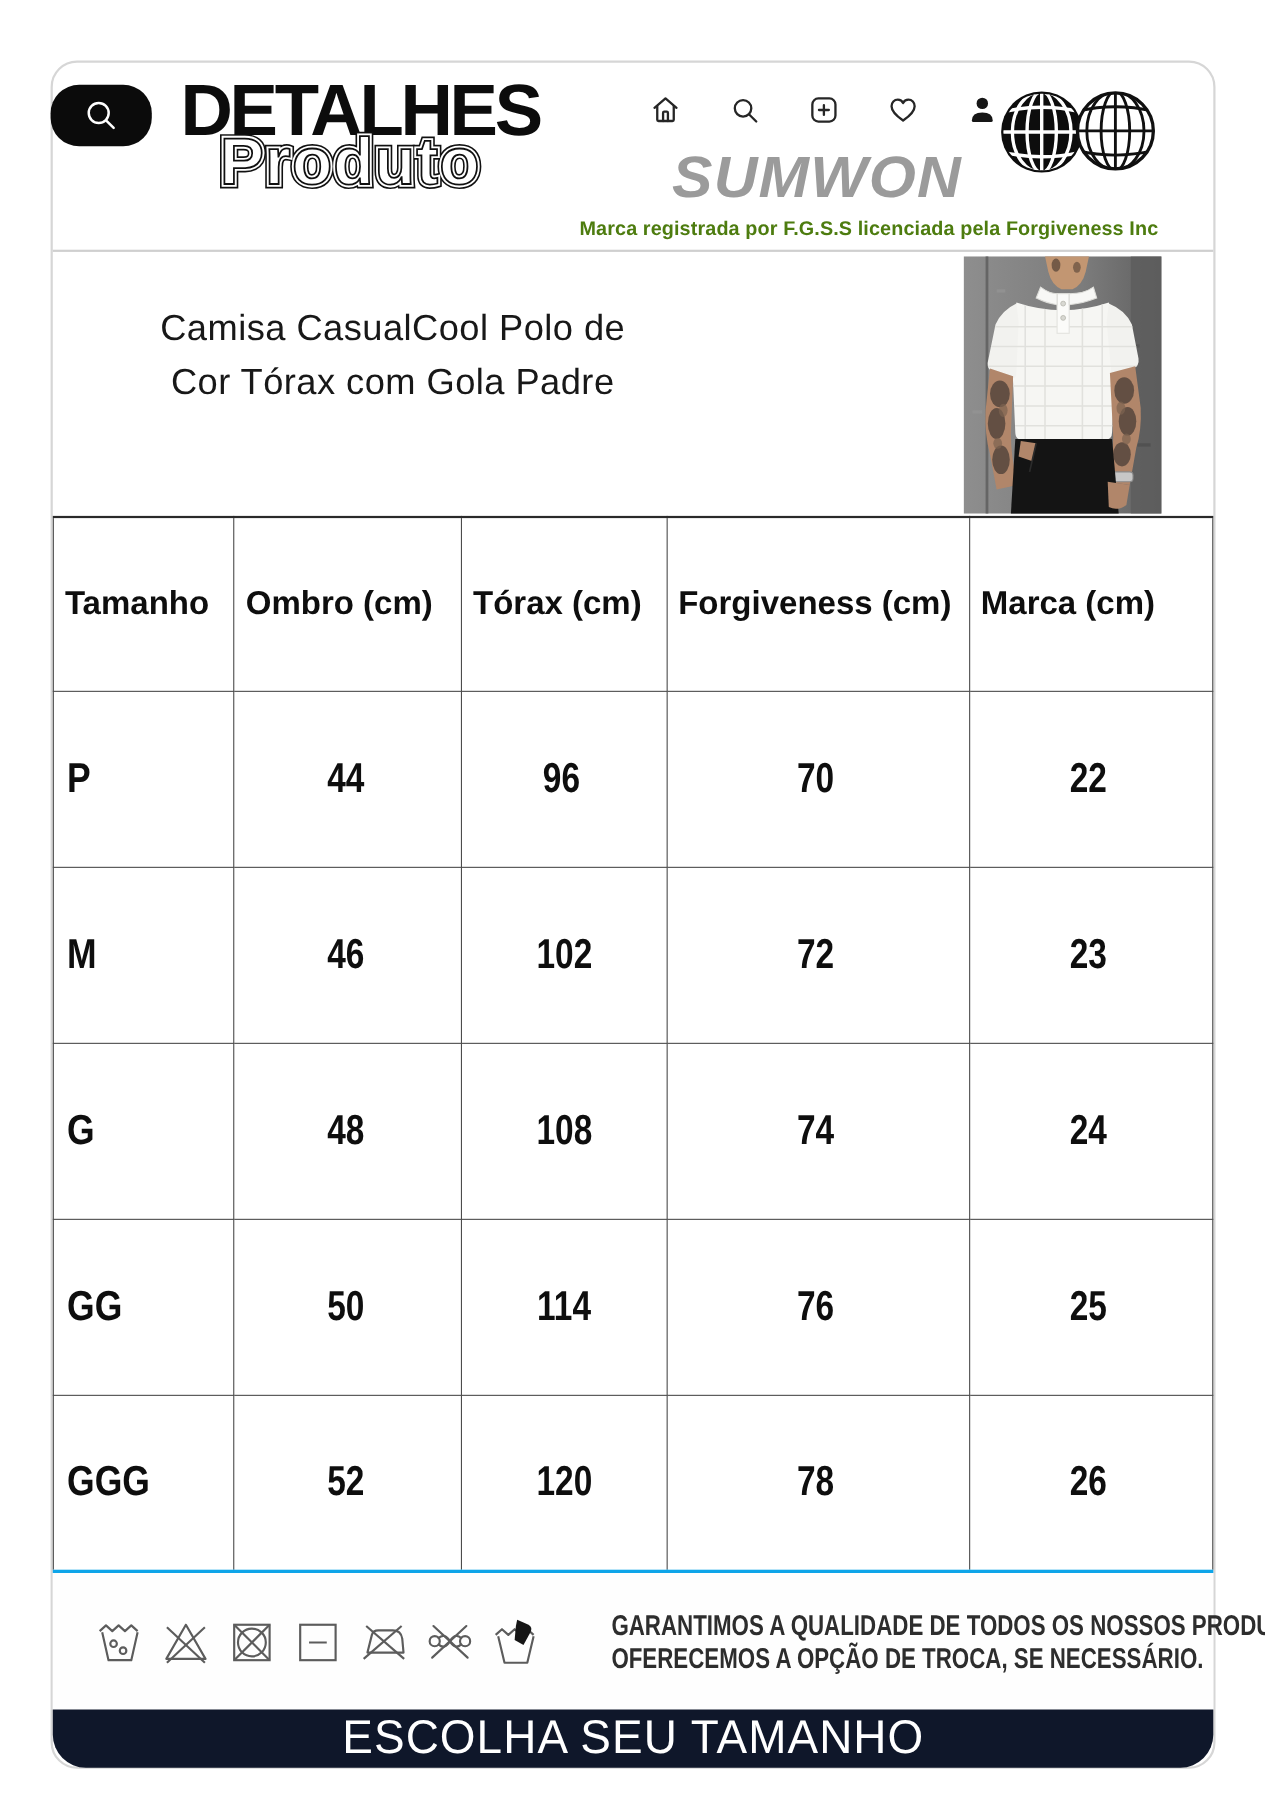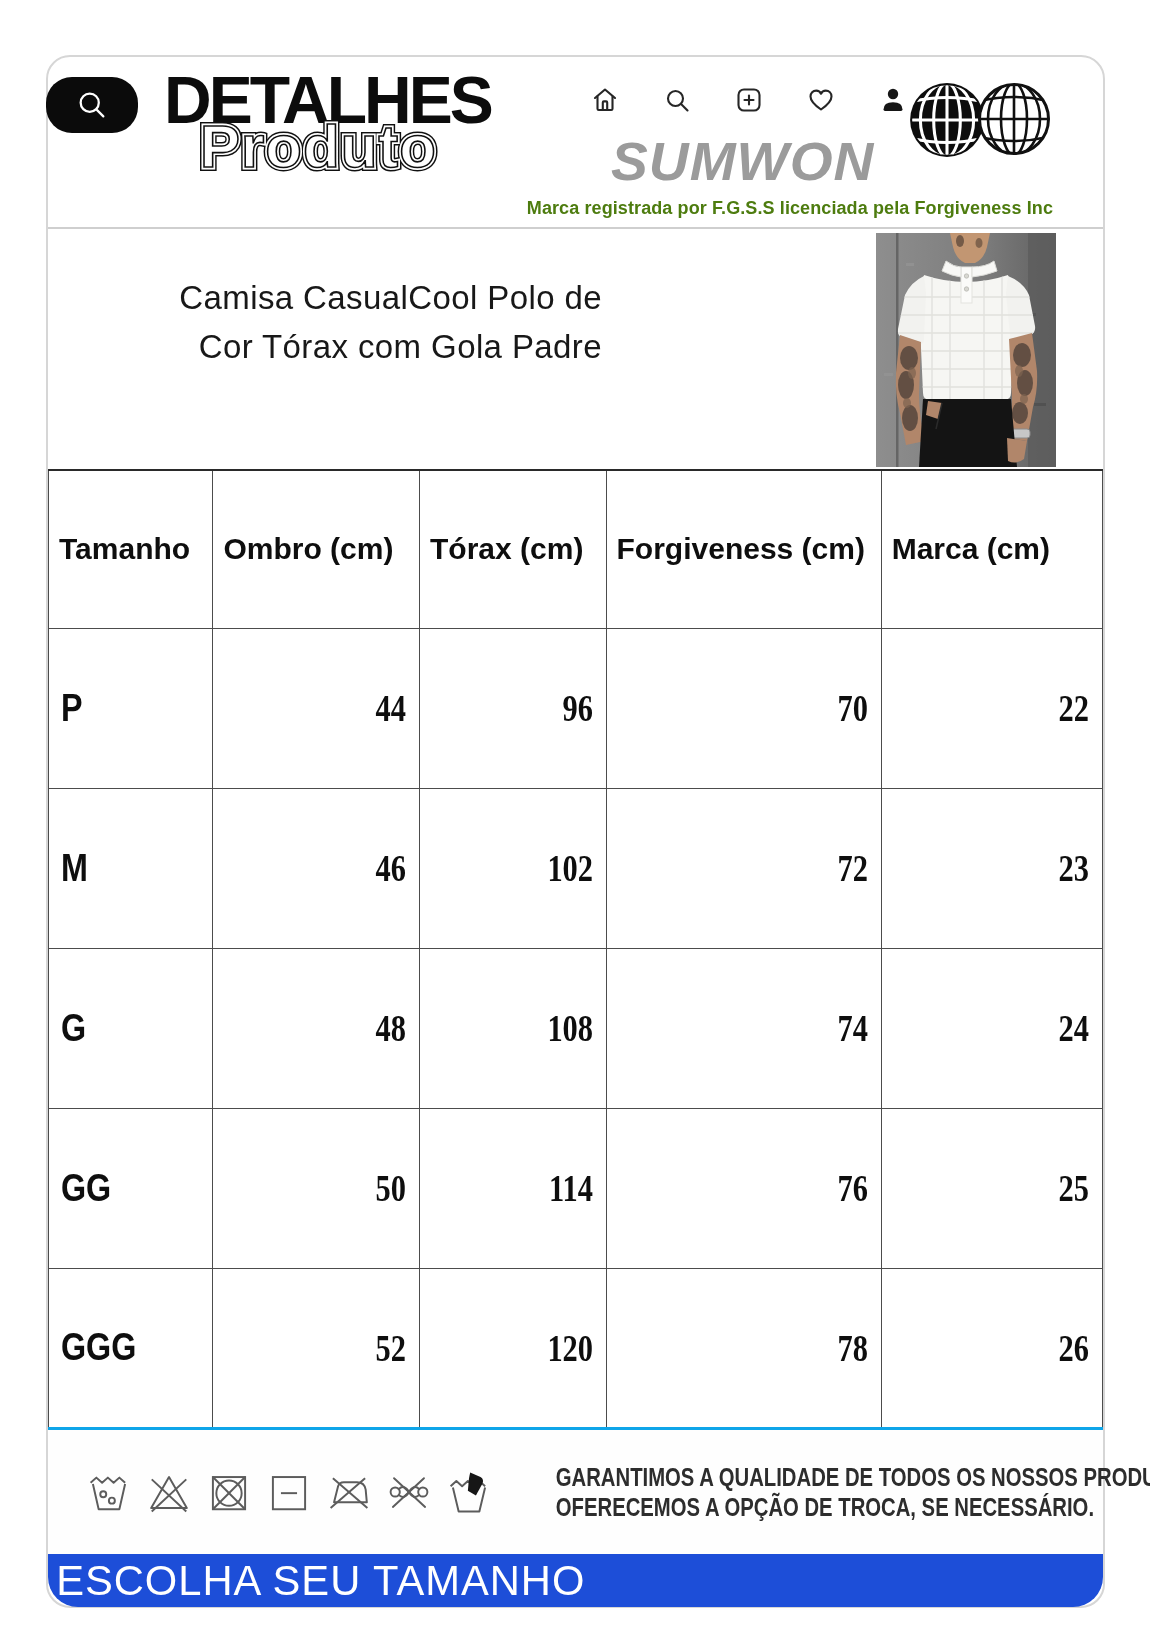--- a/index.html
+++ b/index.html
@@ -33,50 +33,50 @@
 
   .brand-name { position:absolute; left:563px; top:74px; font-size:53px; font-weight:bold;
                 font-style:italic; color:#9b9b9b; letter-spacing:1px;
                 transform:scaleX(1.04); transform-origin:left center; }
 
   .trademark { position:absolute; right:50px; top:141px; font-size:18px; font-weight:bold;
                color:#4d7c0f; letter-spacing:0.1px; }
 
   
   .product-sec { position:relative; height:240px; }
-  .product-title { position:absolute; left:64px; top:44px; width:490px; text-align:right;
+  .product-title { position:absolute; left:64px; top:44px; width:490px; text-align:center;
                    font-size:33px; line-height:49px; color:#181818; letter-spacing:0.4px; }
   .product-photo { position:absolute; right:47px; top:4px; width:180px; height:234px; }
 
   
   table { width:100%; border-collapse:collapse; table-layout:fixed;
           border-top:2px solid #2a2a2a; border-bottom:3px solid #0ea5e9; }
   th, td { border:1.5px solid #4c4c4c; vertical-align:middle; color:#0e0e0e; }
   thead tr { height:158px; }
   tbody tr { height:160px; }
   th { text-align:left; font-size:30px; font-weight:bold; padding-left:10px; }
   td.size-cell { text-align:left; padding-left:12px; }
-  td.val-cell  { text-align:right; padding-right:13px;font-family:Liberation Serif, serif; }
+  td.val-cell  { text-align:center; padding-right:13px; }
   .cond-l { display:inline-block; font-size:38px; font-weight:bold;
             transform:scaleX(0.85); transform-origin:left center; }
   .cond-r { display:inline-block; font-size:38px; font-weight:bold;
             transform:scaleX(0.8); transform-origin:right center; }
 
   
   .footer-sec { height:124px; display:flex; align-items:center; justify-content:space-between;
                 padding:0 28px 0 38px; background:#fefefe; }
   .care-icons { display:flex; gap:14px; align-items:center; }
   .care-icons svg { width:46px; height:46px; }
   .guarantee { width:580px; text-align:center; color:#2d2d2d; margin-right:4px; }
   .guarantee div { font-size:26px; font-weight:bold; line-height:30px;
                    transform:scaleX(0.78); transform-origin:center; white-space:nowrap; }
 
   
-  .cta-bar { height:53px; background:#1d4ed8; border-radius:0 0 30px 30px;
-             display:flex; align-items:center; cursor:pointer; }
+  .cta-bar { height:53px; background:#0f172a; border-radius:0 0 30px 30px;
+             display:flex; align-items:center; justify-content:center; cursor:pointer; }
   .cta-bar span { color:#fff; font-size:43px; font-weight:400; letter-spacing:1px;
                   transform:scaleX(0.97); white-space:nowrap; }
 </style>
 </head>
 <body>
 
 <div class="card">
 
   <div class="header-sec">
 

